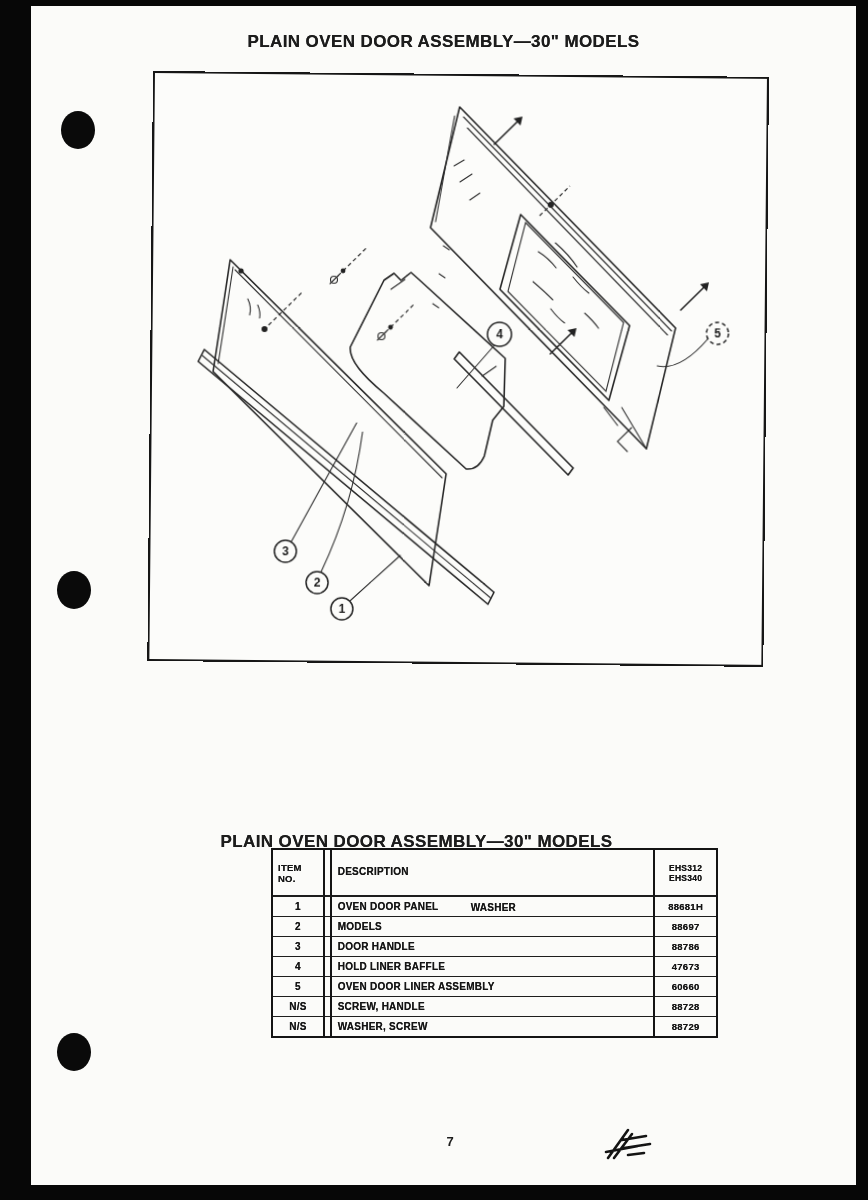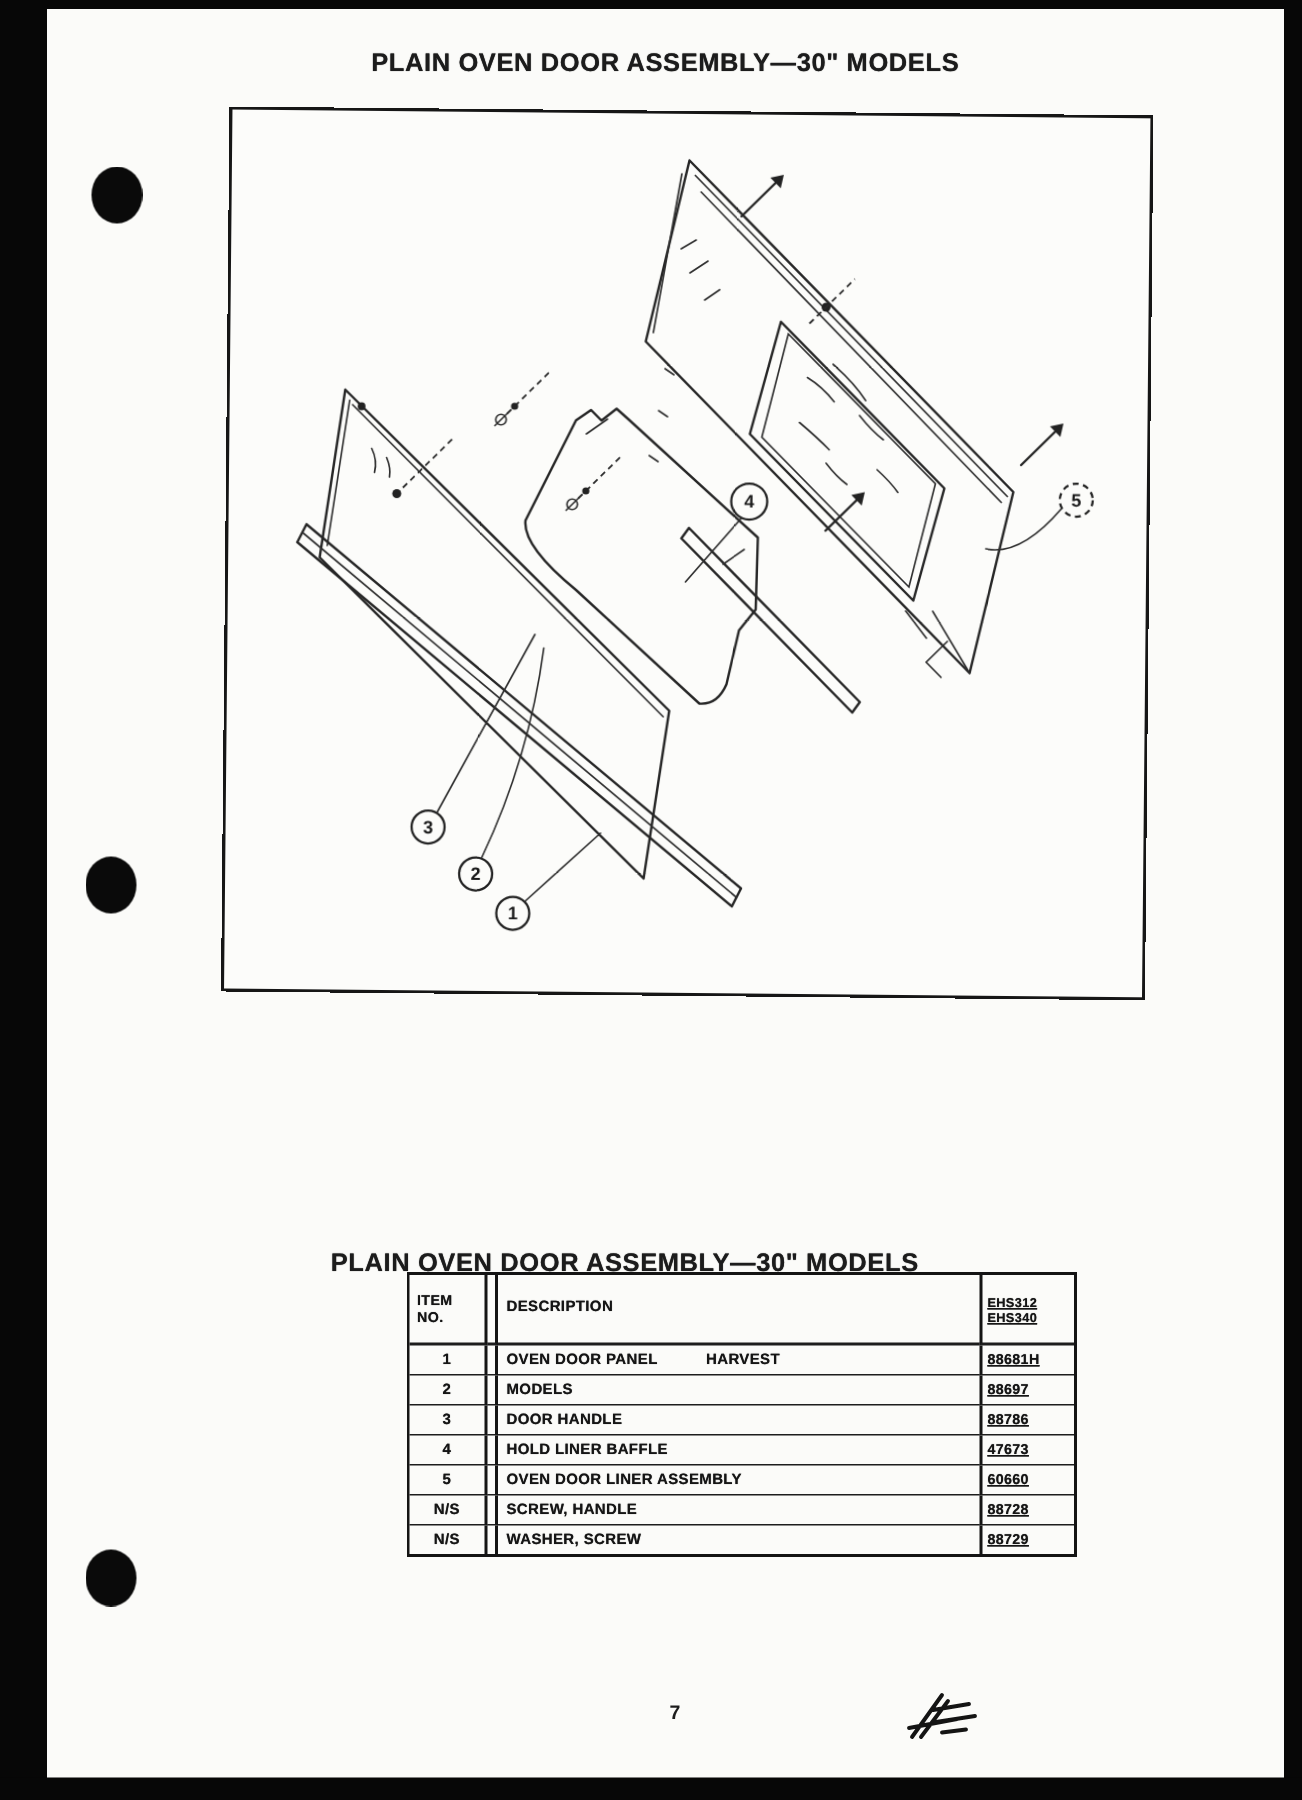--- a/index.html
+++ b/index.html
@@ -38,21 +38,21 @@
     border-collapse:separate;border-spacing:0;
     font-weight:700;font-size:10px;letter-spacing:0.25px;
     color:#151515;text-shadow:0 0 0.5px #333;margin-left:44px;
   }
   .parts-table td{padding:0 3px;height:19px;vertical-align:middle;}
   .parts-table .hdr td{height:27px;}
   .outer{border:2px solid #141414;}
   td.c-item{text-align:center;border-right:2px solid #141414;}
   td.c-gap{padding:0;border-right:2px solid #141414;}
   td.c-desc{position:relative;padding-left:6px;}
-  td.c-part{border-left:2px solid #141414;font-size:9.5px;text-decoration:underline;}
+  td.c-part{text-align:center;border-left:2px solid #141414;font-size:9.5px;}
   .parts-table tr td{border-bottom:1.5px solid #1d1d1d;}
   .parts-table tr:last-child td{border-bottom:none;}
   .hdr td{border-bottom-width:2px !important;}
   .hdr .c-item{font-size:9.5px;line-height:11px;text-align:left;padding-left:5px;}
   .hdr .c-desc{vertical-align:bottom;padding-bottom:18px;}
   .hdr .c-part{font-size:8.5px;line-height:10px;}
   .variant{position:absolute;left:139px;top:50%;transform:translateY(-50%);}
   
   .page-number{position:absolute;left:430px;top:1134px;width:40px;text-align:center;
     font-weight:700;font-size:13px;}
@@ -193,21 +193,21 @@
         <td class="c-gap"></td>
         <td class="c-desc">DESCRIPTION</td>
         <td class="c-part">
           <div>EHS312</div>
           <div>EHS340</div>
         </td>
       </tr>
       <tr>
         <td class="c-item">1</td>
             <td class="c-gap"></td>
-        <td class="c-desc"><span>OVEN DOOR PANEL</span><span class="variant">HARVEST</span></td>
+        <td class="c-desc"><span>OVEN DOOR PANEL</span><span class="variant">WASHER</span></td>
         <td class="c-part">88681H</td>
       </tr>
       <tr>
         <td class="c-item">2</td>
             <td class="c-gap"></td>
         <td class="c-desc"><span>MODELS</span><span class="variant"></span></td>
         <td class="c-part">88697</td>
       </tr>
       <tr>
         <td class="c-item">3</td>

